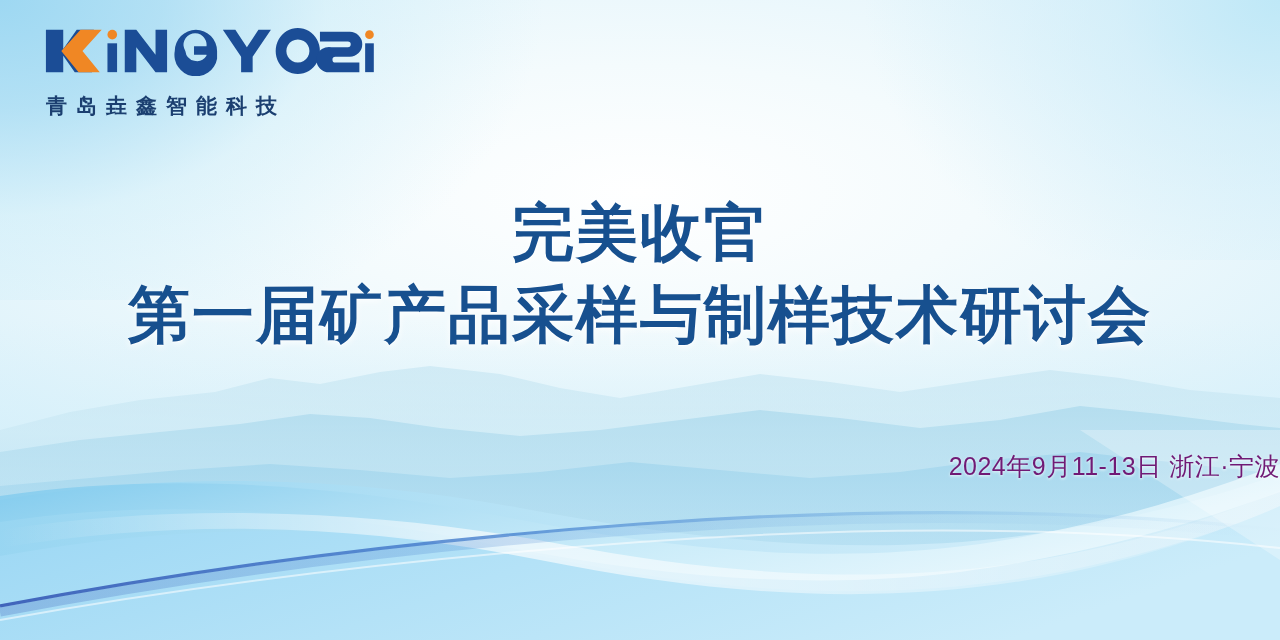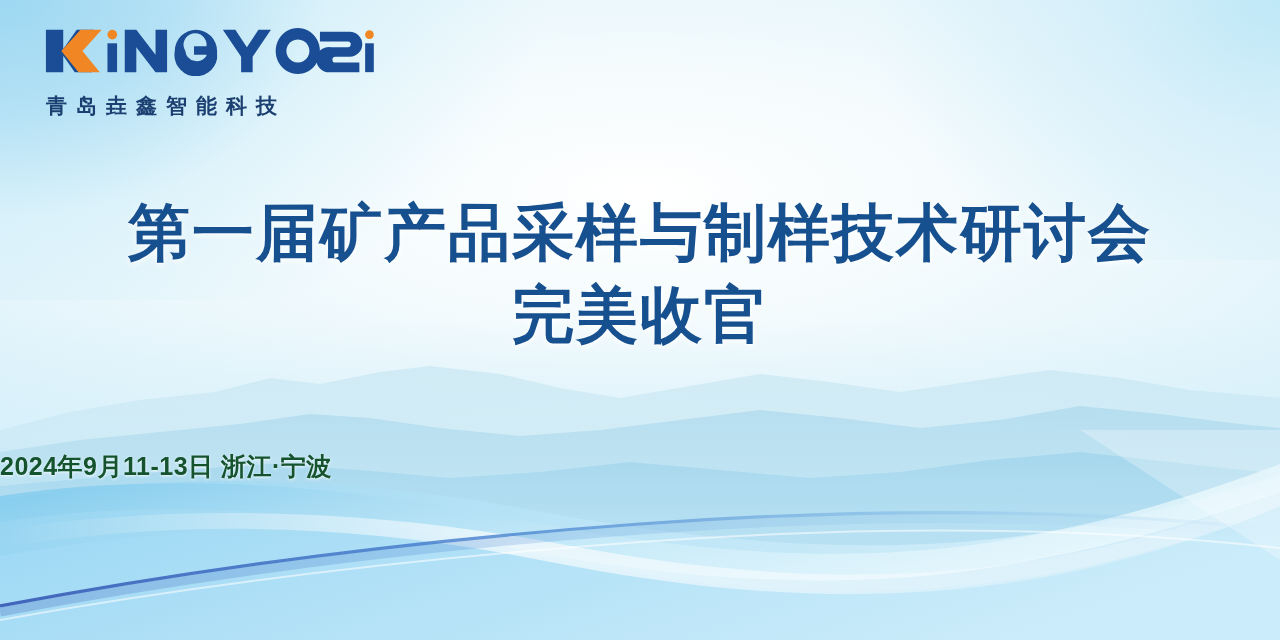--- a/index.html
+++ b/index.html
@@ -92,24 +92,24 @@
     text-shadow:
       0 1px 0 rgba(255,255,255,0.75),
       0 2px 7px rgba(255,255,255,0.9);
   }
 
   .meta {
     position: absolute;
     left: 0;
     right: 0;
     top: 450px;
-    text-align: left;
+    text-align: right;
     font-size: 25px;
-    font-weight: 700;
-    color: #14532d;
+    font-weight: 400;
+    color: #701a75;
     letter-spacing: 0.5px;
     white-space: nowrap;
     text-shadow: 0 1px 3px rgba(255,255,255,0.85);
   }
 </style>
 </head>
 <body>
 
 <div class="stage">
 
@@ -198,19 +198,19 @@
         <path d="M264,2 a23,24 0 1 1 -0.1,0 z m0,12 a12,12 0 1 0 0.1,0 z"></path>
         <path d="M294,48 h34 v-10 h-25 a3,3 0 0 1 0,-6 h15 a13,13 0 0 0 0,-26 h-31 v10 h29 a3,3 0 0 1 0,6 h-17 a13,13 0 0 0 -5,26 z"></path>
         <rect x="334" y="18" width="9" height="30"></rect>
         <circle cx="338.5" cy="9" r="4.5" fill="#f08724"></circle>
       </g>
     </svg>
     <div class="logo-sub">青岛垚鑫智能科技</div>
   </div>
 
   <div class="headline">
+    <div class="headline-line">完美收官</div>
     <div class="headline-line">第一届矿产品采样与制样技术研讨会</div>
-    <div class="headline-line">完美收官</div>
   </div>
 
   <div class="meta">2024年9月11-13日 浙江·宁波</div>
 
 </div>
 
 </body></html>

